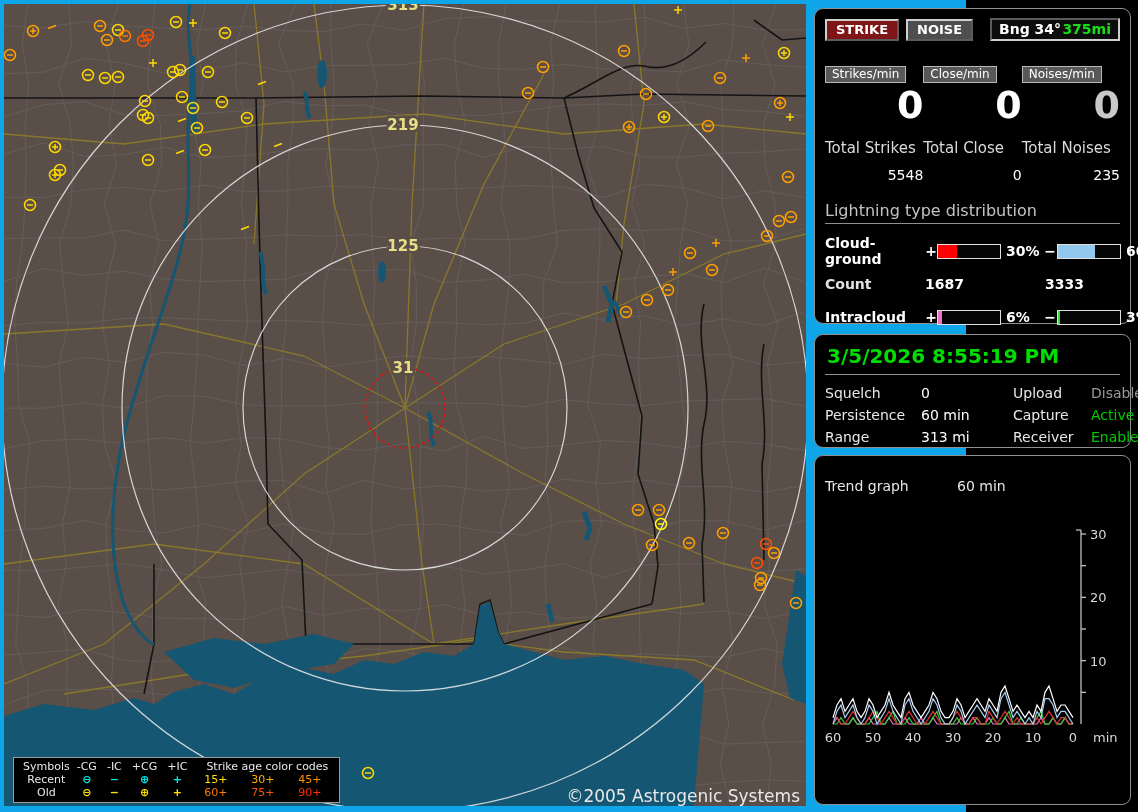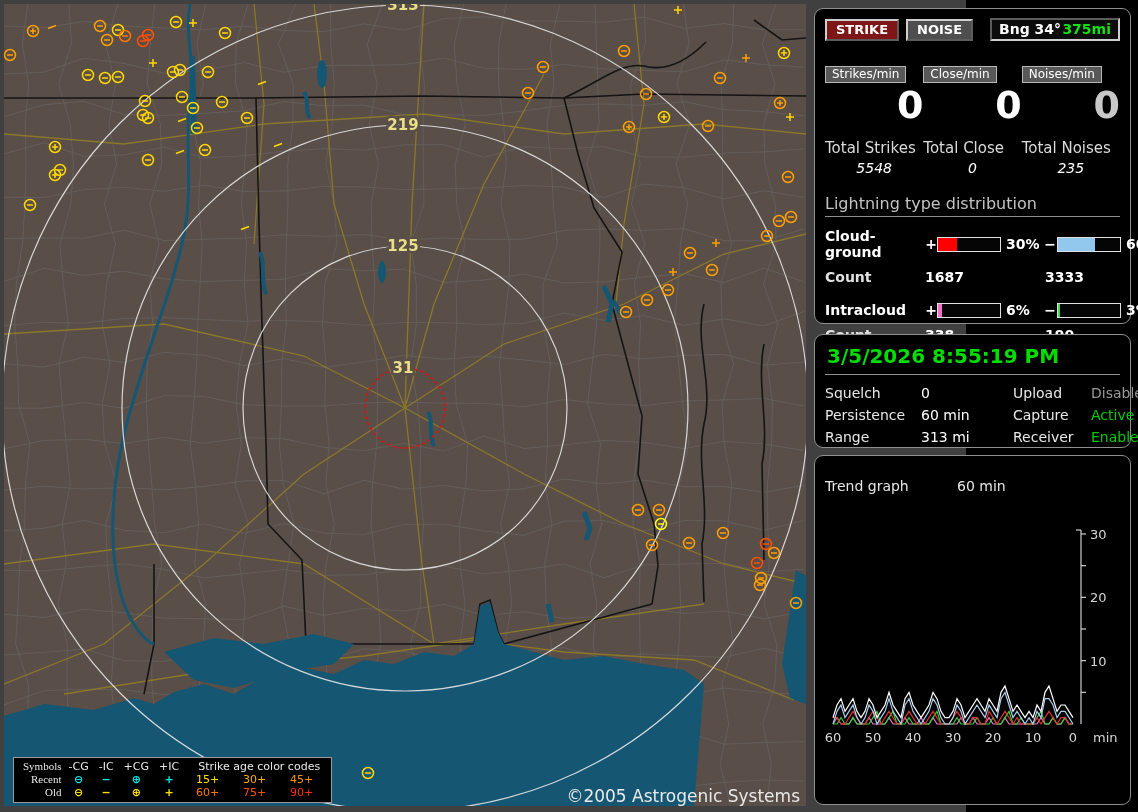--- a/index.html
+++ b/index.html
@@ -1,25 +1,25 @@
 <!DOCTYPE html>
 <html><head>
 <meta charset="utf-8">
 <style>
   html,body{margin:0;padding:0;background:#000;width:1138px;height:812px;overflow:hidden;
     font-family:"DejaVu Sans","Liberation Sans",sans-serif;-webkit-font-smoothing:antialiased;}
-  #app{position:relative;width:966px;height:812px;background:#404040;}
+  #app{position:relative;width:966px;height:812px;background:#0ea5e9;}
   
   #map-wrap{position:absolute;left:4px;top:4px;width:802px;height:802px;background:#5a4e48;}
   #map-svg{display:block;width:802px;height:802px;}
   #legend{position:absolute;left:9px;top:753px;background:#000;border:1px solid #9a9a9a;
     padding:2px 6px 3px 4px;font-size:11px;color:#e8e8e8;line-height:13px;}
   #legend table{border-collapse:collapse;}
   #legend td{padding:0 5px;white-space:nowrap;text-align:center;}
-  #legend td.lab{text-align:right;padding-right:2px;font-family:Liberation Serif, serif;}
+  #legend td.lab{text-align:center;padding-right:2px;}
   #legend .agehead{text-align:center;padding-left:14px;}
   #copyright{position:absolute;right:6px;top:782px;color:#e9e9e9;font-size:17px;}
   
   .panel{position:absolute;left:814px;width:317px;background:#000;border:1px solid #8f8f8f;
     border-radius:9px;color:#e6e6e6;box-sizing:border-box;}
   #panel-stats{top:8px;height:316px;padding:9px 10px;}
   #panel-status{top:334px;height:114px;padding:6px 10px;}
   #panel-trend{top:455px;height:350px;padding:8px 10px;}
   .btnrow{display:flex;align-items:center;gap:7px;}
   .pushbtn{font-weight:bold;font-size:13px;color:#fff;padding:1px 9px 2px;
@@ -29,21 +29,21 @@
   .bngbox{margin-left:auto;display:flex;align-items:center;background:#0c0c0c;
     border:2px solid;border-color:#5c5c5c #cfcfcf #cfcfcf #5c5c5c;
     padding:1px 7px 2px;width:112px;}
   .bngbox .bng{color:#fff;font-weight:bold;font-size:14px;}
   .bngbox .rng{margin-left:auto;color:#15e015;font-weight:bold;font-size:14px;}
   .cols3{display:grid;grid-template-columns:1fr 1fr 1fr;column-gap:0;margin-top:22px;}
   .colhead{display:inline-block;background:#585858;border:1px solid #b8b8b8;color:#fff;
     font-size:12px;padding:0 6px 1px;cursor:default;}
   .bigzero{font-size:38px;font-weight:bold;text-align:right;line-height:40px;margin-top:2px;}
   .totlab{font-size:15px;color:#dadada;margin-top:14px;}
-  .totval{font-size:14px;color:#fff;text-align:center;margin-top:3px;font-style:italic;}
+  .totval{font-size:14px;color:#fff;text-align:right;margin-top:10px;}
   .disthead{margin-top:18px;font-size:16px;color:#c2c2c2;border-bottom:1px solid #8f8f8f;
     padding-bottom:3px;}
   .distrow{display:grid;grid-template-columns:100px 12px 64px 42px 14px 64px 40px;
     align-items:center;margin-top:11px;font-size:14px;}
   .distrow .dlabel{font-weight:bold;color:#fff;}
   .sign{color:#fff;font-weight:bold;text-align:center;}
   .bar{height:13px;border:1px solid #e0e0e0;background:#050505;position:relative;}
   .bar .fill{position:absolute;left:0;top:0;bottom:0;}
   .pct{font-weight:bold;color:#fff;padding-left:5px;}
   .countrow{display:grid;grid-template-columns:100px 120px 1fr;margin-top:9px;font-size:14px;

